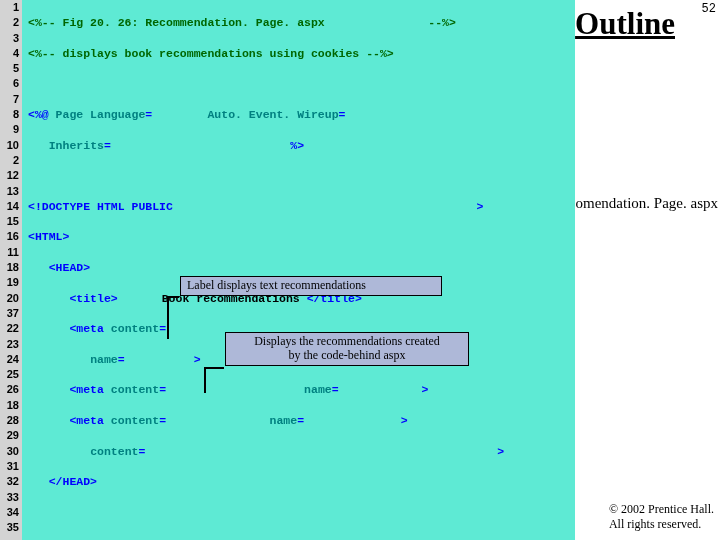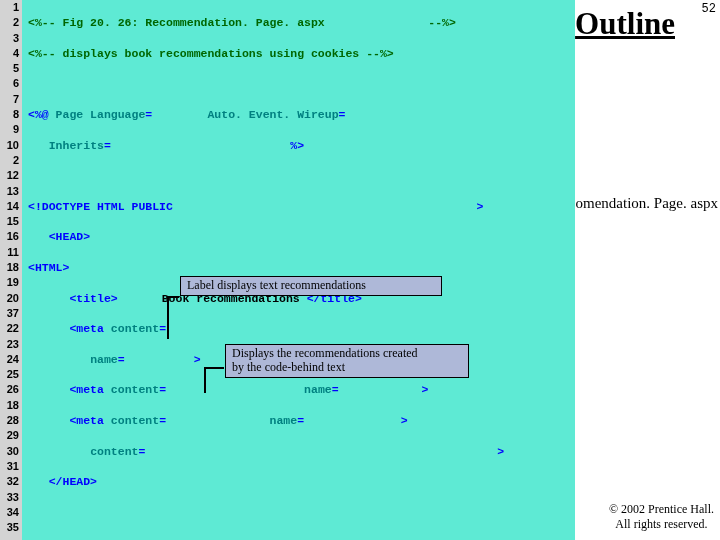--- a/index.html
+++ b/index.html
@@ -70,33 +70,33 @@
     font-family: "Times New Roman", serif;
     font-size: 15px;
     color: #000;
   }
   .copyright {
     position: absolute;
     right: 6px;
     bottom: 8px;
     font-family: "Times New Roman", serif;
     font-size: 12px;
-    text-align: center;
+    text-align: left;
   }
   .callout {
     position: absolute;
     background: #aeb8d8;
     border: 1px solid #000;
     font-family: "Times New Roman", serif;
     font-size: 12px;
     padding: 2px 6px;
     line-height: 1.15;
   }
   .callout1 { left: 180px; top: 276px; width: 248px; }
-  .callout2 { left: 225px; top: 344px; width: 230px; }
+  .callout2 { left: 225px; top: 332px; width: 230px; text-align: center; }
   .scrollbtn {
     position: absolute;
     right: 151px;
     width: 14px;
     height: 14px;
     background: #d3d3d3;
     box-sizing: border-box;
     font-family: Arial, sans-serif;
     font-size: 9px;
     text-align: center;
@@ -167,22 +167,22 @@
         <div class="code-line">35</div>
       </div>
     <div class="code">
 <div class="code-line"><span>&lt;%-- Fig 20. 26: Recommendation. Page. aspx               --%&gt;</span></div>
 <div class="code-line"><span>&lt;%-- displays book recommendations using cookies --%&gt;</span></div>
 <div class="code-line"><span></span></div>
 <div class="code-line"><span class="blue">&lt;%@ </span><span class="teal">Page Language</span><span class="blue">=        </span><span class="teal">Auto. Event. Wireup</span><span class="blue">=</span></div>
 <div class="code-line"><span class="blue">   </span><span class="teal">Inherits</span><span class="blue">=                          %&gt;</span></div>
 <div class="code-line"><span></span></div>
 <div class="code-line"><span class="blue">&lt;!DOCTYPE HTML PUBLIC</span><span class="blue">                                            &gt;</span></div>
+<div class="code-line"><span class="blue">&lt;HTML&gt;</span></div>
 <div class="code-line"><span class="blue">   &lt;HEAD&gt;</span></div>
-<div class="code-line"><span class="blue">&lt;HTML&gt;</span></div>
 <div class="code-line"><span class="blue">      &lt;title&gt;</span><span class="black">Book recommendations </span><span class="blue">&lt;/title&gt;</span></div>
 <div class="code-line"><span class="blue">      &lt;meta </span><span class="teal">content</span><span class="blue">=</span></div>
 <div class="code-line"><span class="blue">         </span><span class="teal">name</span><span class="blue">=          &gt;</span></div>
 <div class="code-line"><span class="blue">      &lt;meta </span><span class="teal">content</span><span class="blue">=                    </span><span class="teal">name</span><span class="blue">=            &gt;</span></div>
 <div class="code-line"><span class="blue">      &lt;meta </span><span class="teal">content</span><span class="blue">=               </span><span class="teal">name</span><span class="blue">=              &gt;</span></div>
 <div class="code-line"><span class="blue">         </span><span class="teal">content</span><span class="blue">=                                                   &gt;</span></div>
 <div class="code-line"><span class="blue">   &lt;/HEAD&gt;</span></div>
 
 
 
@@ -206,16 +206,16 @@
   <div class="connector" style="left:167px; top:296px; width:12px; height:1.5px;"></div>
   <div class="connector" style="left:167px; top:296px; width:1.5px; height:43px;"></div>
   <div class="connector" style="left:204px; top:367px; width:20px; height:1.5px;"></div>
   <div class="connector" style="left:204px; top:367px; width:1.5px; height:26px;"></div>
 
   <div class="callout callout1">
     <span>Label displays text recommendations</span>
   </div>
   <div class="callout callout2">
     <span>Displays the recommendations created</span><br>
-    <span>by the code-behind text</span>
+    <span>by the code-behind aspx</span>
   </div>
 
 </div>
 
 </body></html>

